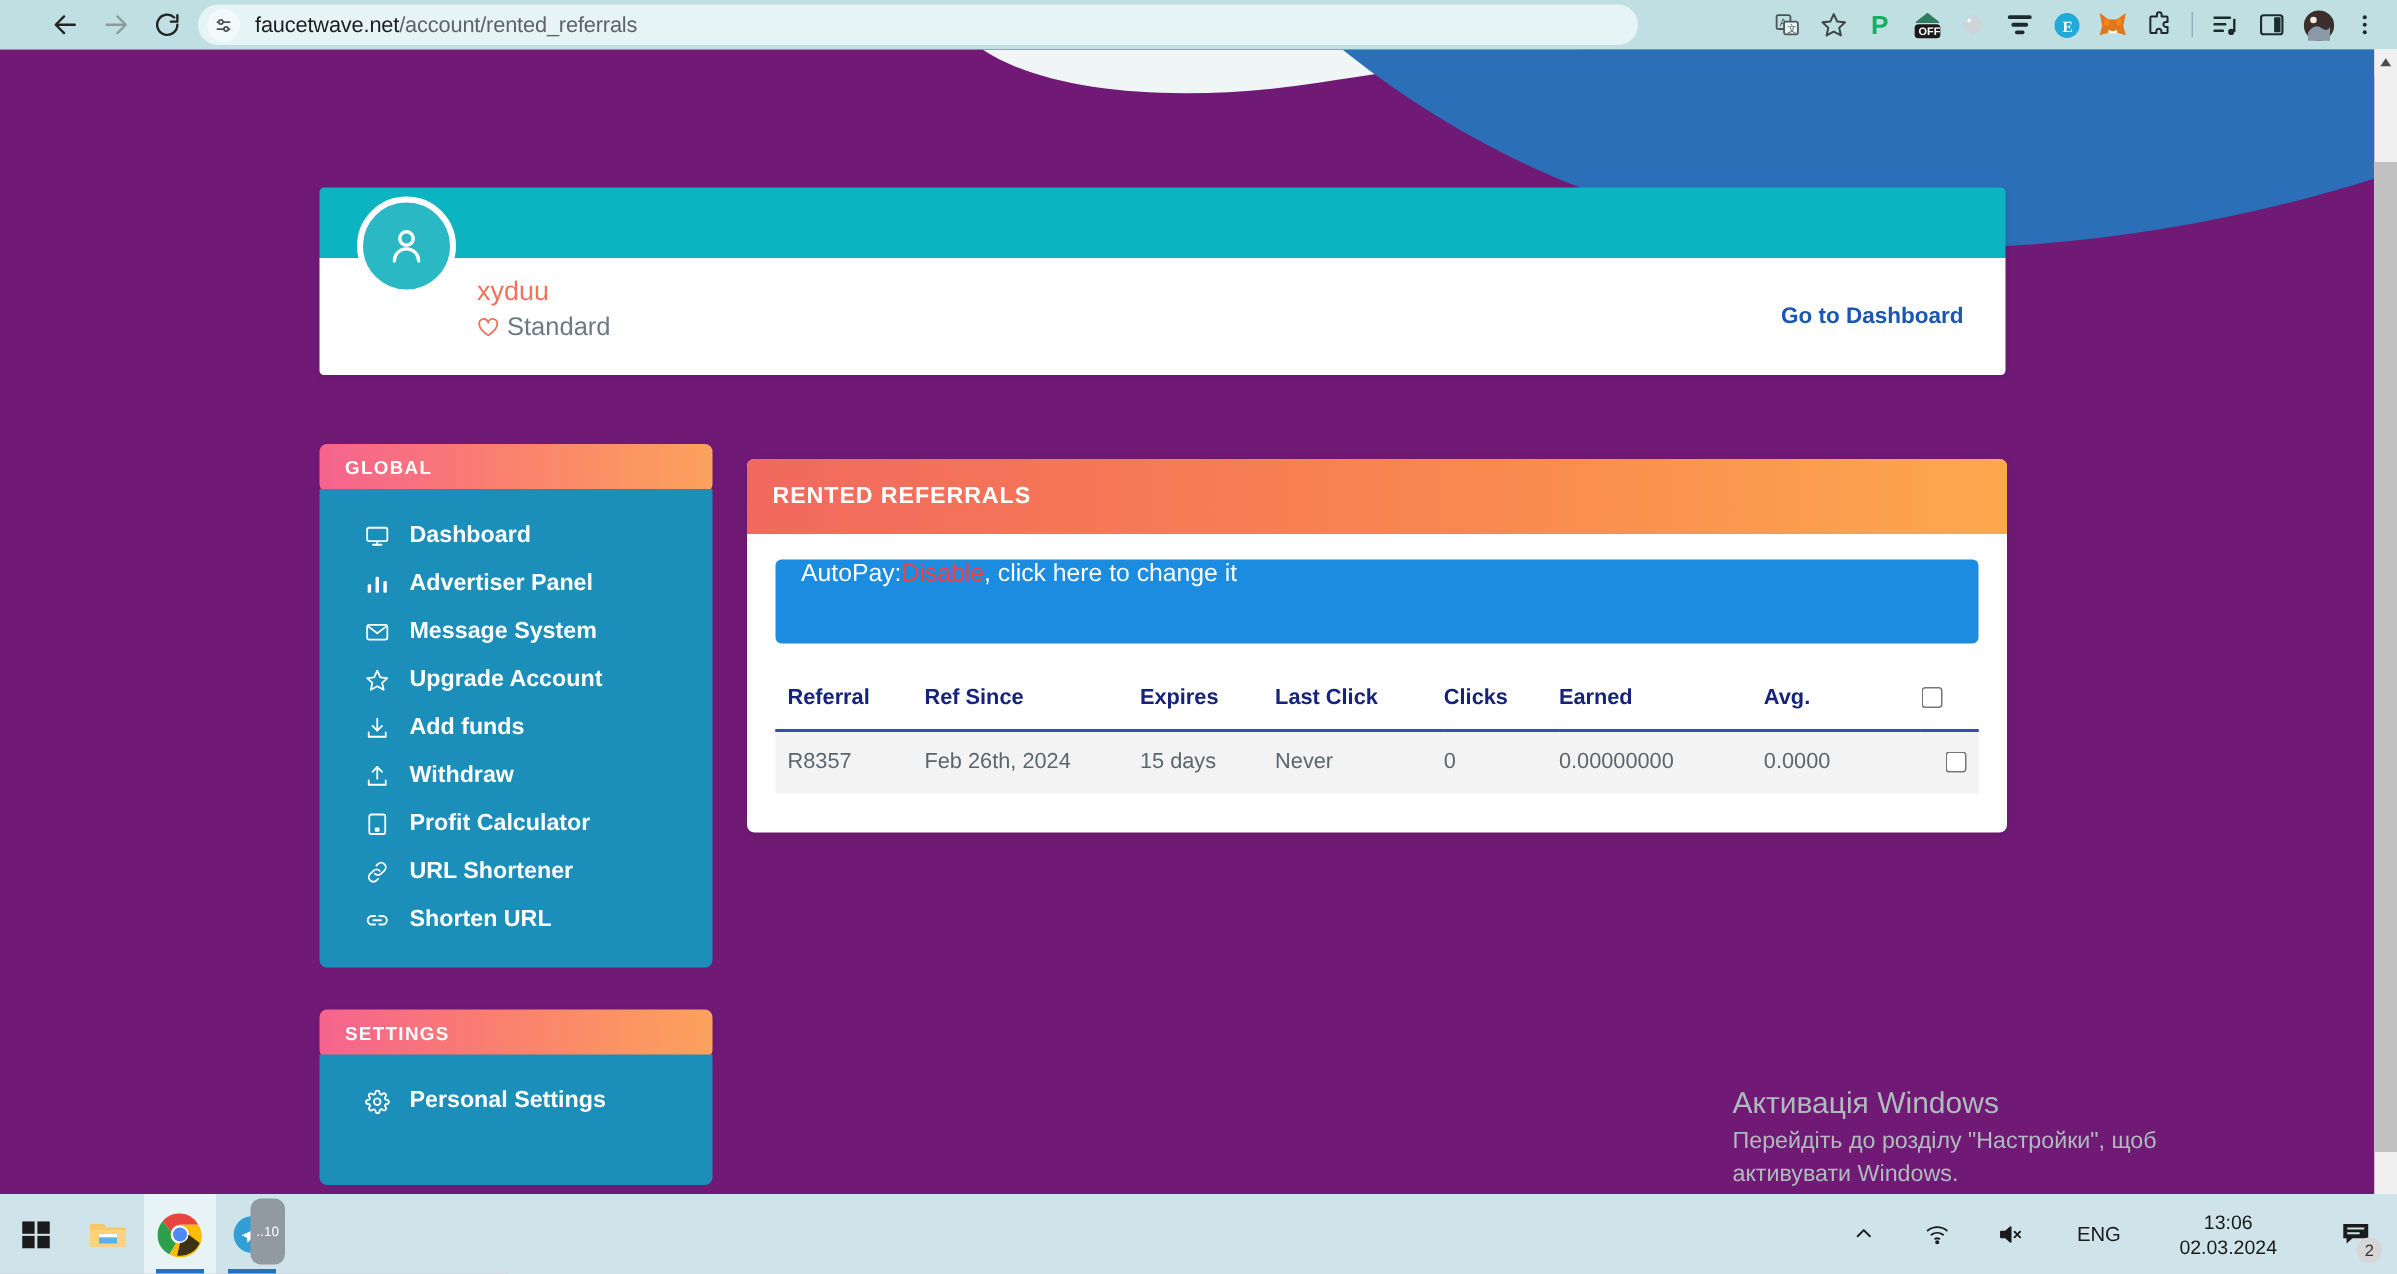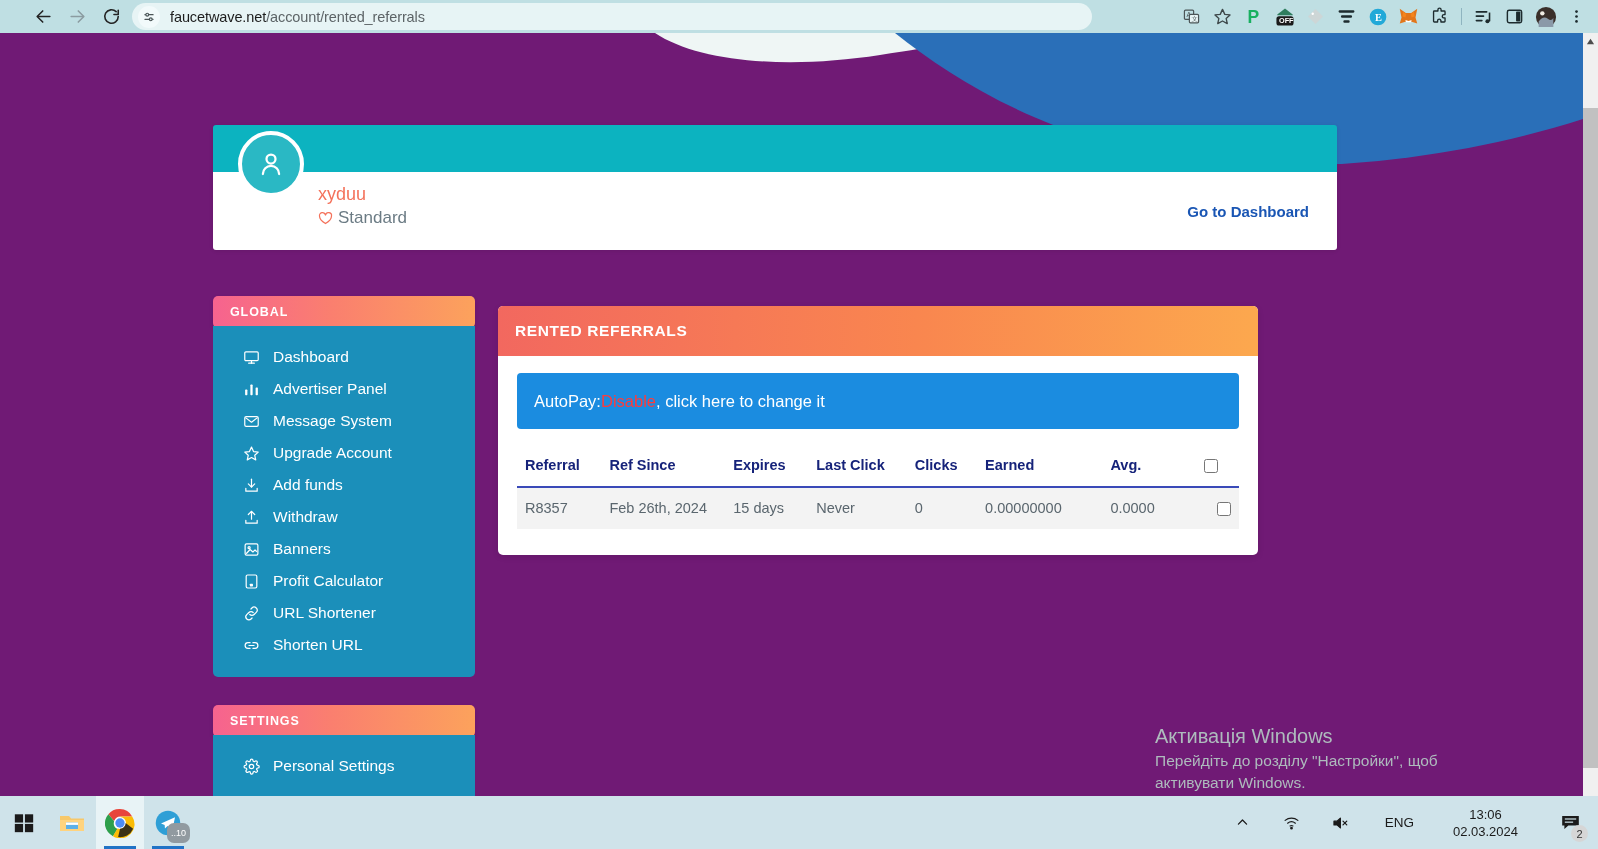--- a/index.html
+++ b/index.html
@@ -157,47 +157,47 @@
     padding-left: 30px;
     color: #ffffff;
     font-size: 15.5px;
     text-decoration: none;
     cursor: pointer;
   }
   .menu-item .mi-icon {
     width: 23px; flex: 0 0 auto;
     display: flex; align-items: center; justify-content: flex-start;
   }
-  .menu-item .mi-label { margin-left: 7px; }
+  .menu-item .mi-label { margin-left: 7px; font-weight: bold; }
   #settings-section { margin-top: 28px; }
   #settings-panel { padding-bottom: 40px; }
 
   
   #main-panel {
     position: absolute; left: 498px; top: 273px;
-    width: 760px;
+    width: 840px;
     background: #ffffff;
     border-radius: 5px;
     box-shadow: 0 2px 6px rgba(0,0,0,0.10);
     overflow: hidden;
   }
   #panel-header {
     height: 50px;
     background: linear-gradient(90deg, #f2685f 0%, #f9864f 55%, #fca84e 100%);
     display: flex; align-items: center;
     padding-left: 17px;
     color: #ffffff; font-size: 15.5px; font-weight: bold;
     letter-spacing: 0.6px;
   }
   #panel-body { padding: 17px 19px 26px 19px; }
   #autopay-banner {
     background: #1b8ce0;
     border-radius: 4px;
     height: 56px;
-    display: flex; align-items: center;
+    display: flex; align-items: flex-start;
     padding-left: 17px;
     color: #ffffff;
     font-size: 16.5px;
   }
   #autopay-banner a { color: #ff3b3b; text-decoration: none; }
 
   table#referrals-table {
     width: 100%;
     border-collapse: collapse;
     margin-top: 22px;
@@ -501,30 +501,20 @@
         <span class="mi-icon">
           <svg width="17" height="17" viewBox="0 0 24 24" fill="none" stroke="#ffffff" stroke-width="1.7" stroke-linecap="round" stroke-linejoin="round">
               <line x1="12" y1="14.3" x2="12" y2="3.3"></line>
               <polyline points="7.5,7.8 12,3.3 16.5,7.8"></polyline>
               <polyline points="4,16 4,20 20,20 20,16"></polyline>
             </svg>
         </span>
         <span class="mi-label">Withdraw</span>
       </a>
 
-      <a class="menu-item" href="#">
-        <span class="mi-icon">
-          <svg width="17" height="17" viewBox="0 0 24 24" fill="none" stroke="#ffffff" stroke-width="1.7" stroke-linejoin="round">
-              <rect x="3" y="4" width="18" height="16" rx="2"></rect>
-              <circle cx="8.6" cy="9.4" r="1.5"></circle>
-              <polyline points="4.5,18 10,12 14,15.5 17,12.5 19.5,15.2"></polyline>
-            </svg>
-        </span>
-        <span class="mi-label">Banners</span>
-      </a>
 
       <a class="menu-item" href="#">
         <span class="mi-icon">
           <svg width="17" height="17" viewBox="0 0 24 24" fill="none" stroke="#ffffff" stroke-width="1.7" stroke-linejoin="round">
               <rect x="4.5" y="2.8" width="15" height="18.4" rx="2"></rect>
               <rect x="9.7" y="15" width="4.4" height="4" rx="0.9" fill="#ffffff" stroke="none"></rect>
             </svg>
         </span>
         <span class="mi-label">Profit Calculator</span>
       </a>
@@ -653,21 +643,21 @@
       <circle cx="16" cy="16" r="6.4" fill="#ffffff"></circle>
       <circle cx="16" cy="16" r="5" fill="#4c8bf5"></circle>
       <path d="M16 22 A6 6 0 0 0 22 16 L30 22 A15 15 0 0 1 14 31 Z" fill="#1a1a1a" opacity="0.85"></path>
     </svg>
   </div>
   <div class="tb-item" id="tb-telegram">
     <svg width="28" height="28" viewBox="0 0 32 32">
       <circle cx="16" cy="16" r="14" fill="#2f9fd6"></circle>
       <path d="M8 16.5 L24 9.5 L21 24 L15.5 19.5 L12.5 22.3 L12.2 18.4 Z" fill="#ffffff"></path>
     </svg>
-    <span style="position:absolute;right:2px;bottom:6px;background:#919aa0;color:#fff;font-size:9px;border-radius:7px;padding:5px 4px;">..10</span>
+    <span style="position:absolute;right:2px;bottom:6px;background:#919aa0;color:#fff;font-size:9px;border-radius:7px;padding:17px 4px;">..10</span>
   </div>
 
   <div id="tray">
     <div class="tray-icon">
       <svg width="13" height="13" viewBox="0 0 16 16" fill="none" stroke="#1b1b1b" stroke-width="1.6" stroke-linecap="round" stroke-linejoin="round">
           <polyline points="3,10 8,5 13,10"></polyline>
         </svg>
     </div>
     <div class="tray-icon">
       <svg width="17" height="17" viewBox="0 0 24 24" fill="none" stroke="#1b1b1b" stroke-width="1.7" stroke-linecap="round">

